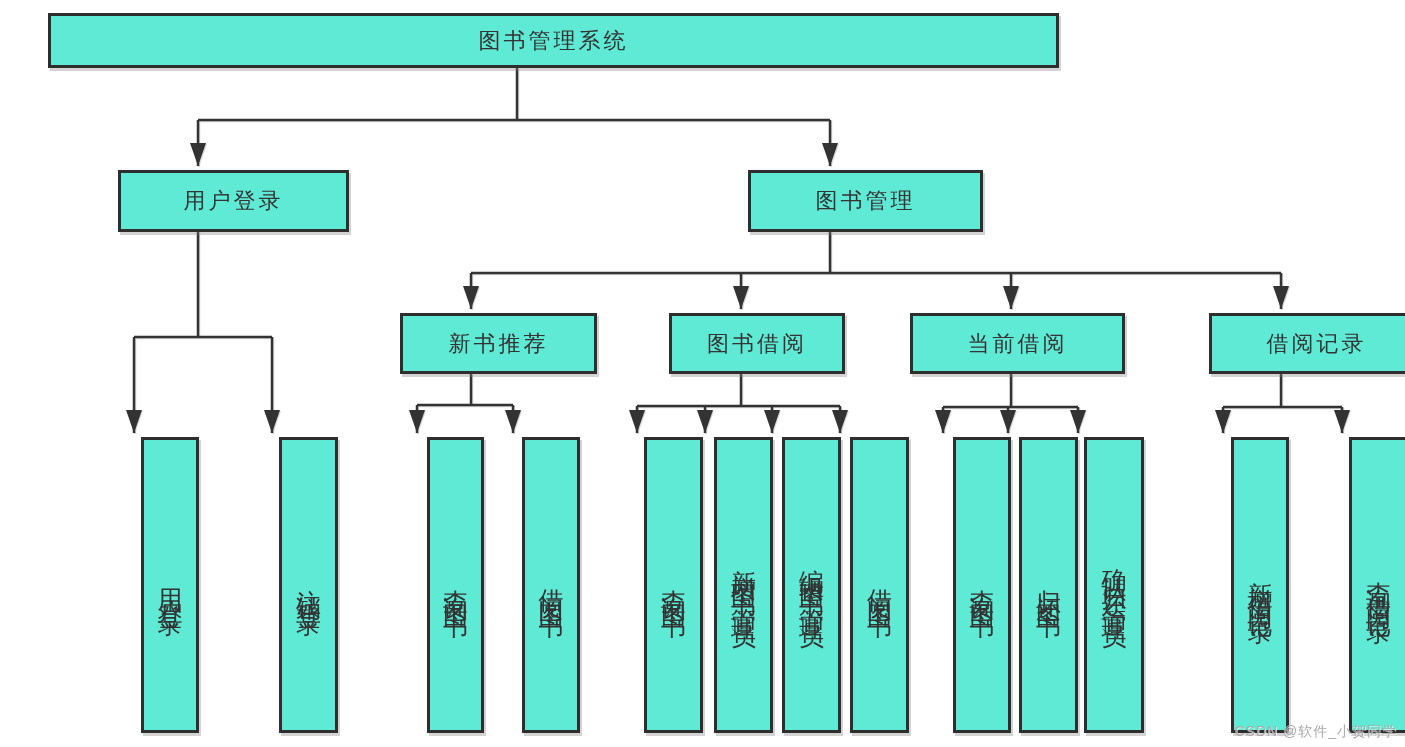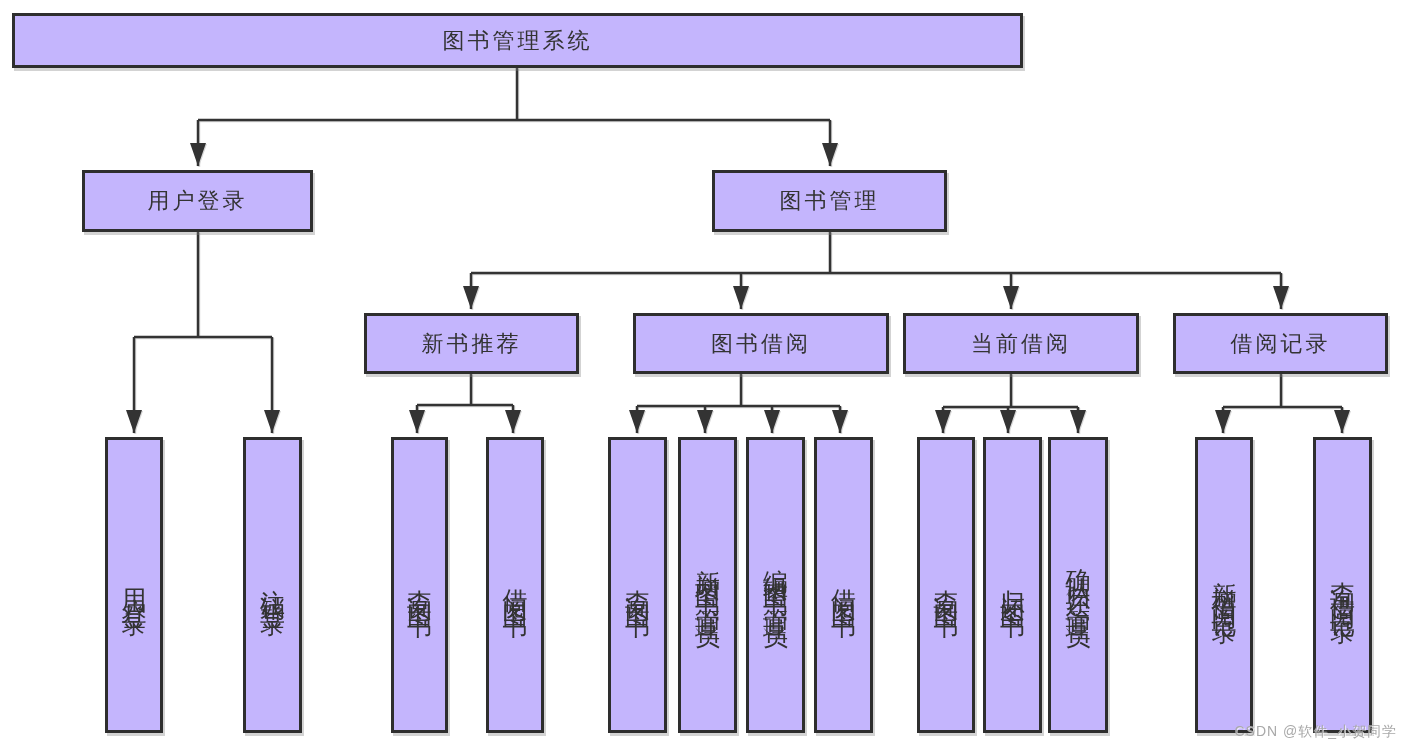--- a/index.html
+++ b/index.html
@@ -2,24 +2,24 @@
 <html><head>
 <meta charset="utf-8">
 <style>
   html,body{margin:0;padding:0;background:#fff;}
   .canvas{
     position:relative;width:1405px;height:747px;background:#ffffff;overflow:hidden;
     font-family:"Liberation Sans","DejaVu Sans",sans-serif;color:#333333;
   }
   .wires{position:absolute;left:0;top:0;filter:drop-shadow(1.5px 1.5px 0 rgba(140,140,140,.35));}
   .box{
-    position:absolute;box-sizing:border-box;background:#c4b5fd;
+    position:absolute;box-sizing:border-box;background:#5eead4;
     border:3px solid #2e2e2e;box-shadow:2px 3px 0 rgba(130,130,130,.35);
     display:flex;align-items:center;justify-content:center;
-    font-size:22px;letter-spacing:3px;color:#333333;white-space:nowrap;
+    font-size:22px;letter-spacing:3px;color:#333333;white-space:nowrap;margin-left:36px;
   }
   .vbox{
     writing-mode:vertical-rl;text-orientation:mixed;
     font-size:25px;letter-spacing:8px;line-height:1;
     white-space:normal;
   }
   .watermark{
     position:absolute;right:8px;bottom:6px;z-index:5;
     font-size:14px;letter-spacing:1px;color:#a9a9a9;
     text-shadow:1px 1px 0 rgba(255,255,255,.7);
@@ -71,23 +71,23 @@
       <line x1="1223" y1="407" x2="1223" y2="433" marker-end="url(#arw)"></line>
       <line x1="1342" y1="407" x2="1342" y2="433" marker-end="url(#arw)"></line>
     </g>
   </svg>
 
   <div class="box" style="left:12px;top:13px;width:1011px;height:55px;">图书管理系统</div>
 
   <div class="box" style="left:82px;top:170px;width:231px;height:62px;">用户登录</div>
   <div class="box" style="left:712px;top:170px;width:235px;height:62px;text-align:right;">图书管理</div>
 
-  <div class="box" style="left:364px;top:313px;width:215px;height:61px;">新书推荐</div>
-  <div class="box" style="left:633px;top:313px;width:256px;height:61px;">图书借阅</div>
-  <div class="box" style="left:903px;top:313px;width:236px;height:61px;">当前借阅</div>
+  <div class="box" style="left:364px;top:313px;width:197px;height:61px;">新书推荐</div>
+  <div class="box" style="left:633px;top:313px;width:176px;height:61px;">图书借阅</div>
+  <div class="box" style="left:874px;top:313px;width:215px;height:61px;">当前借阅</div>
   <div class="box" style="left:1173px;top:313px;width:215px;height:61px;">借阅记录</div>
 
   <div class="box vbox" style="left:105px;top:437px;width:58px;height:296px;">用户登录</div>
   <div class="box vbox" style="left:243px;top:437px;width:59px;height:296px;">注销登录</div>
 
   <div class="box vbox" style="left:391px;top:437px;width:57px;height:296px;">查询图书</div>
   <div class="box vbox" style="left:486px;top:437px;width:58px;height:296px;">借阅图书</div>
 
   <div class="box vbox" style="left:608px;top:437px;width:59px;height:296px;">查询图书</div>
   <div class="box vbox" style="left:678px;top:437px;width:59px;height:296px;">新增图书（管理员）</div>

